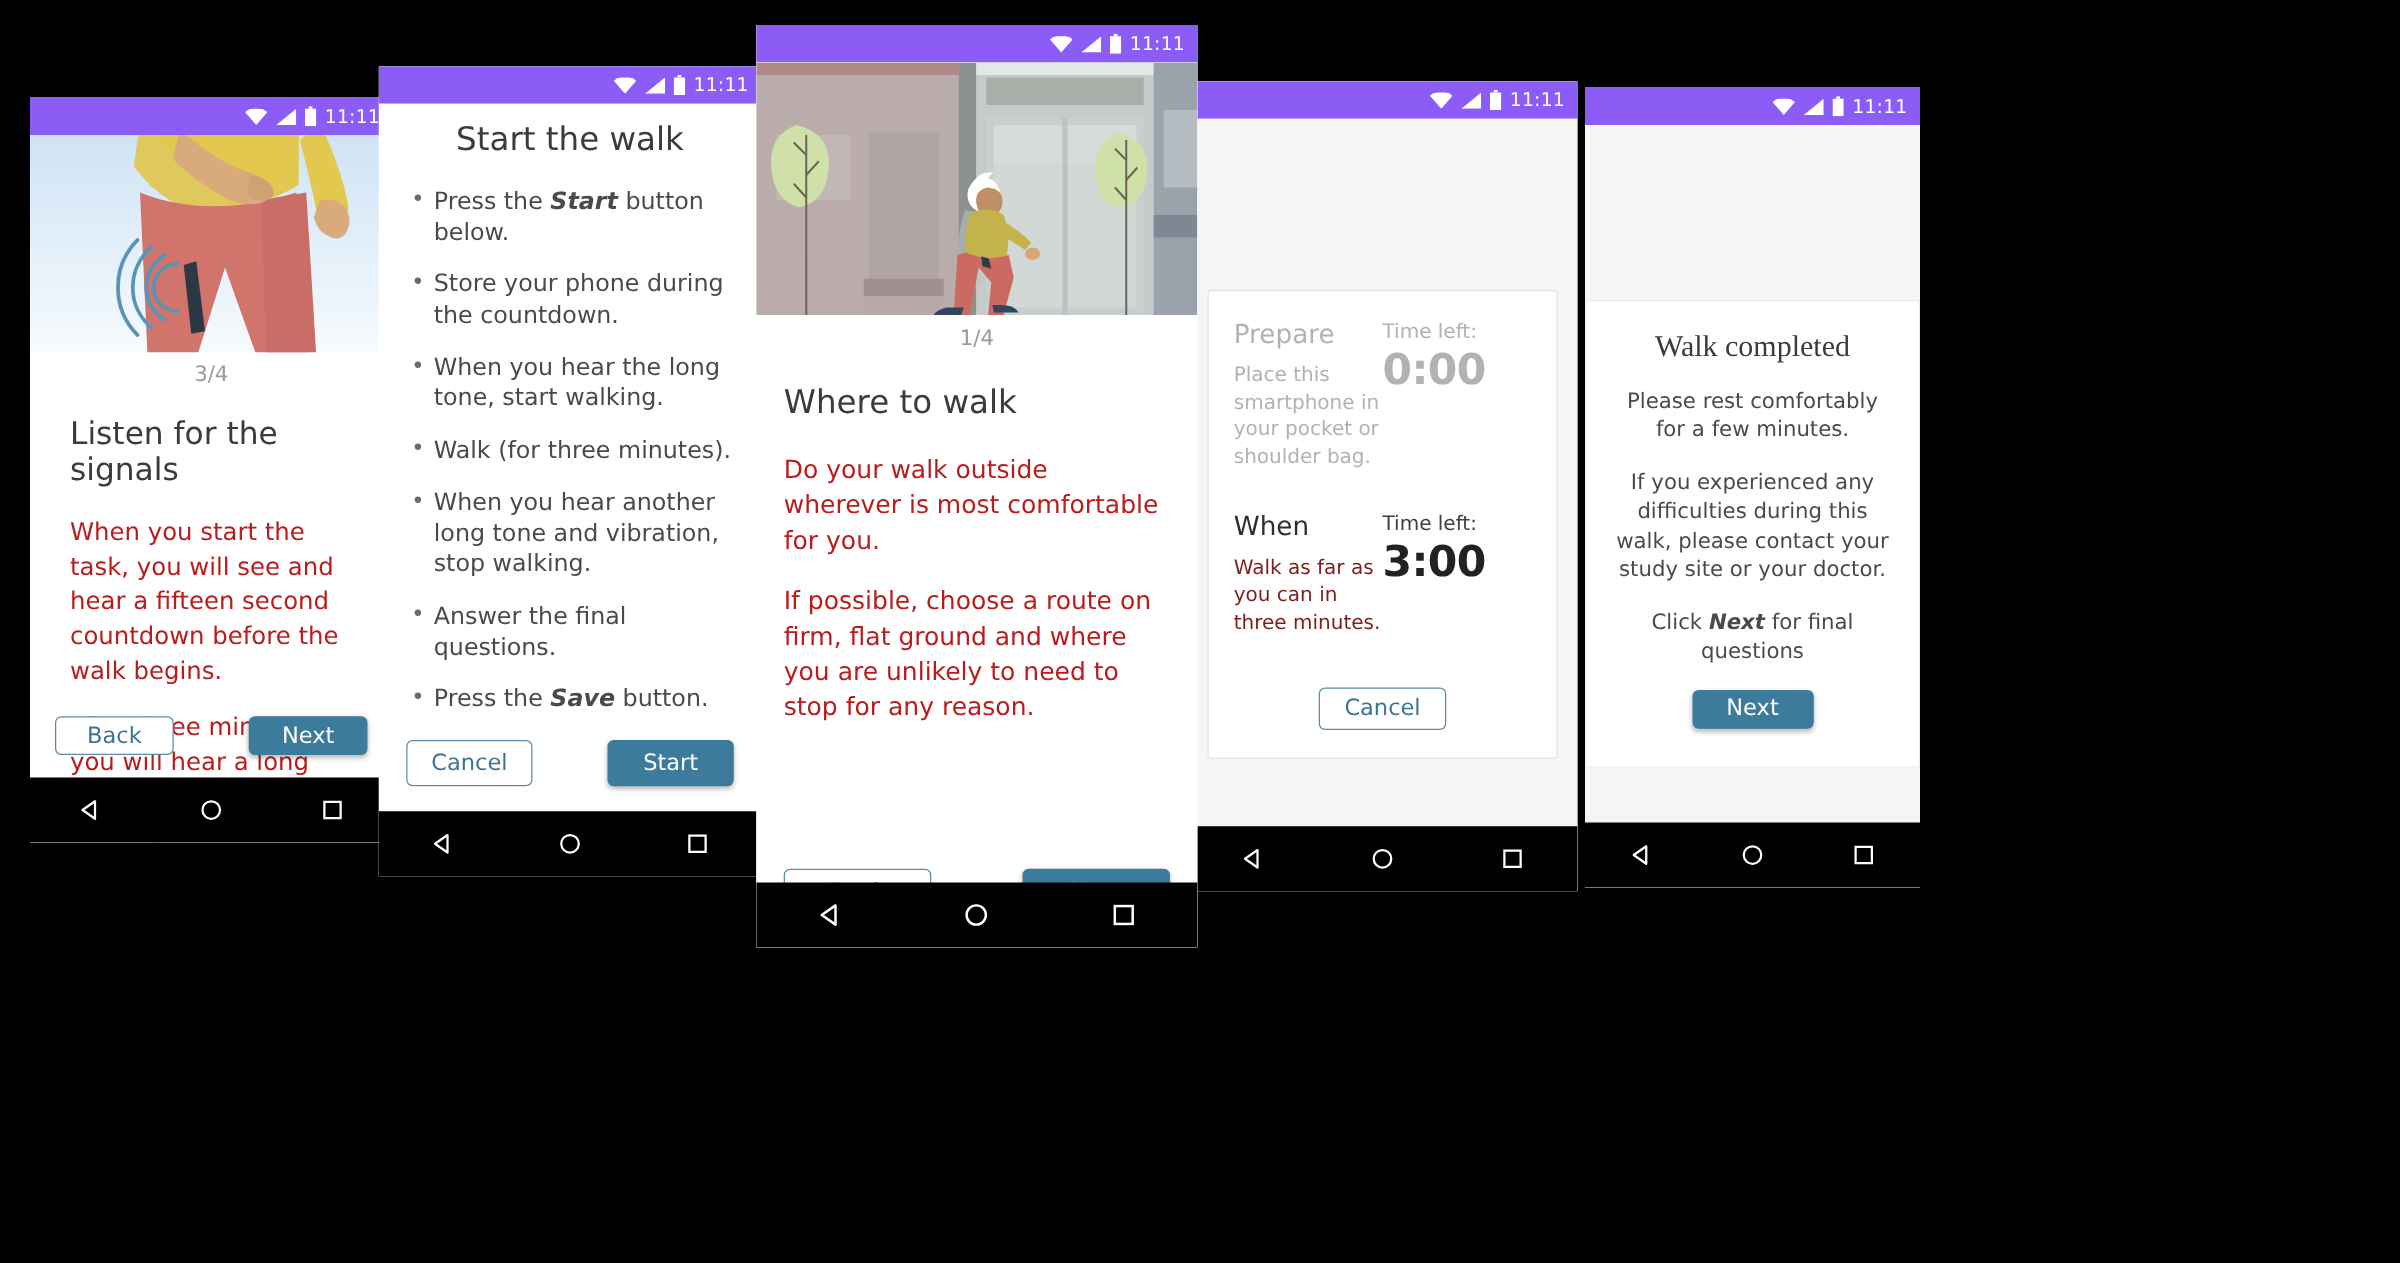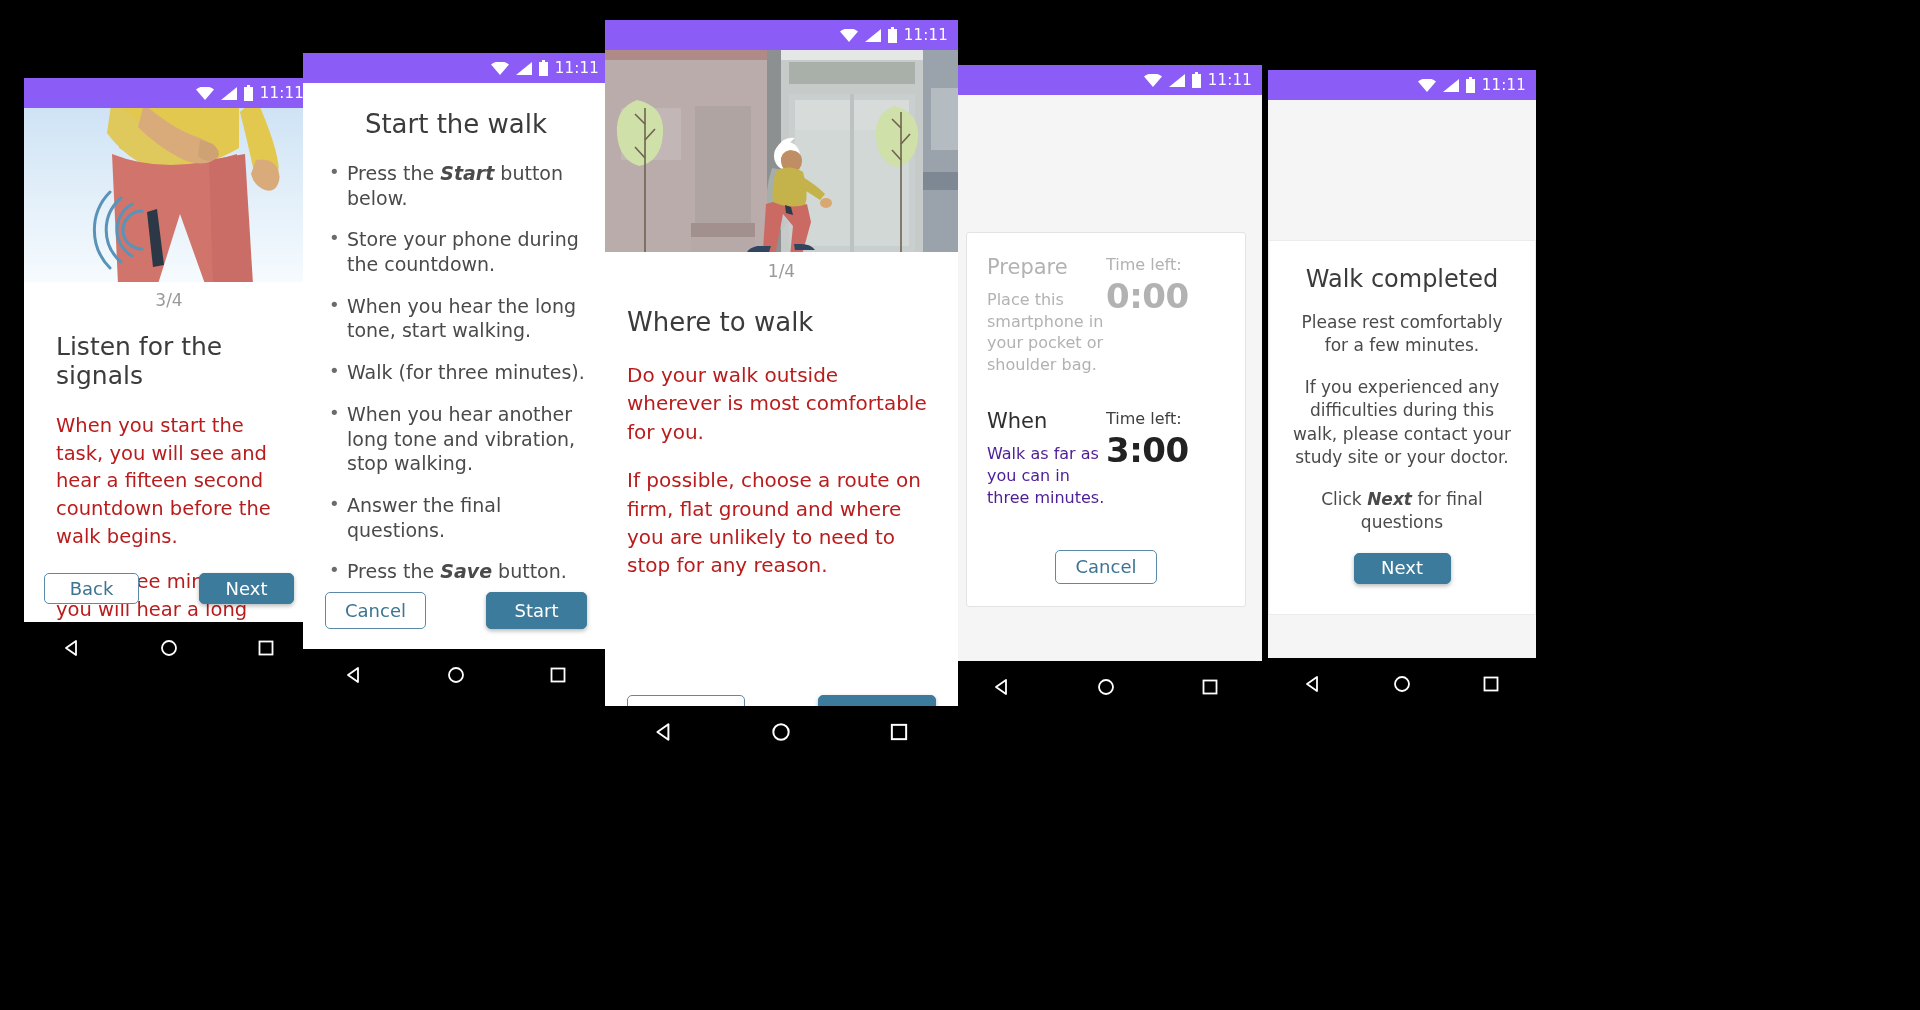--- a/index.html
+++ b/index.html
@@ -53,21 +53,21 @@
 
   
   #p1 { left: 24px; top: 78px; width: 290px; height: 596px; }
   #p1 .screen { top: 30px; bottom: 0; background: #fff; }
   #p1 .hero { height: 174px; position: relative; overflow: hidden;
               background: linear-gradient(180deg,#cfe3f5 0%,#e7f2fb 55%,#f4f9fd 100%); }
   #p1 .p1body { padding: 0 32px; }
 
   
   #p2 { left: 303px; top: 53px; width: 306px; height: 648px; }
-  #p2 .screen { top: 30px; bottom: 0; background: #fff; padding: 26px 22px 0 22px; }
+  #p2 .screen { top: 30px; bottom: 0; background: #fff; padding: 14px 22px 0 22px; }
   #p2 h2 { text-align: center; font-size: 26px; color: #3b3b3b; font-weight: 400; margin-bottom: 22px; }
   #p2 ul { list-style: none; }
   #p2 li { position: relative; padding-left: 22px; margin-bottom: 17px;
            font-size: 19px; color: #4a4a4a; line-height: 1.3; }
   #p2 li::before { content: "\2022"; position: absolute; left: 4px; top: -1px; color: #6b6b6b; font-size: 18px; }
   #p2 .btnrow { position: absolute; left: 22px; right: 22px; bottom: 72px;
                 display: flex; justify-content: space-between; }
 
   
   #p3 { left: 605px; top: 20px; width: 353px; height: 738px; z-index: 30; }
@@ -87,34 +87,34 @@
   }
   .tsec { display: flex; }
   .tsec .left { width: 50%; }
   .tsec .right { width: 50%; }
   .tsec h3 { font-size: 21px; font-weight: 400; margin-bottom: 10px; }
   .tsec p  { font-size: 16px; line-height: 1.35; }
   .tlabel  { font-size: 16px; margin-bottom: 2px; }
   .tvalue  { font-size: 34px; font-weight: 700; letter-spacing: -.5px; }
   .muted h3, .muted p, .muted .tlabel, .muted .tvalue { color: #b2b2b2; }
   .active h3 { color: #2f2f2f; }
-  .active p  { color: #4c1d95; }
+  .active p  { color: #7f1d1d; }
   .active .tlabel { color: #3f3f3f; }
   .active .tvalue { color: #222222; }
   .cancel-wrap { display: flex; justify-content: center; margin-top: 42px; }
 
   
   #p5 { left: 1268px; top: 70px; width: 268px; height: 640px; }
   #p5 .screen { top: 30px; bottom: 0; background: #f5f5f5; }
   .done-card {
     position: absolute; left: 0; right: 0; top: 140px;
     background: #ffffff; border: 1px solid #ececec;
     padding: 24px 22px 30px 22px; text-align: center;
   }
-  .done-card h2 { font-size: 24px; color: #3b3b3b; font-weight: 400; margin-bottom: 18px; }
+  .done-card h2 { font-size: 24px; color: #3b3b3b; font-weight: 400; margin-bottom: 18px; font-family: Liberation Serif, serif; }
   .done-card p  { font-size: 17px; color: #4a4a4a; line-height: 1.38; margin-bottom: 18px; }
   .done-card .nextwrap { display: flex; justify-content: center; margin-top: 4px; }
 </style>
 </head>
 <body>
 
 <div class="stage">
 
   <div class="phone" id="p1">
     <div class="statusbar">

